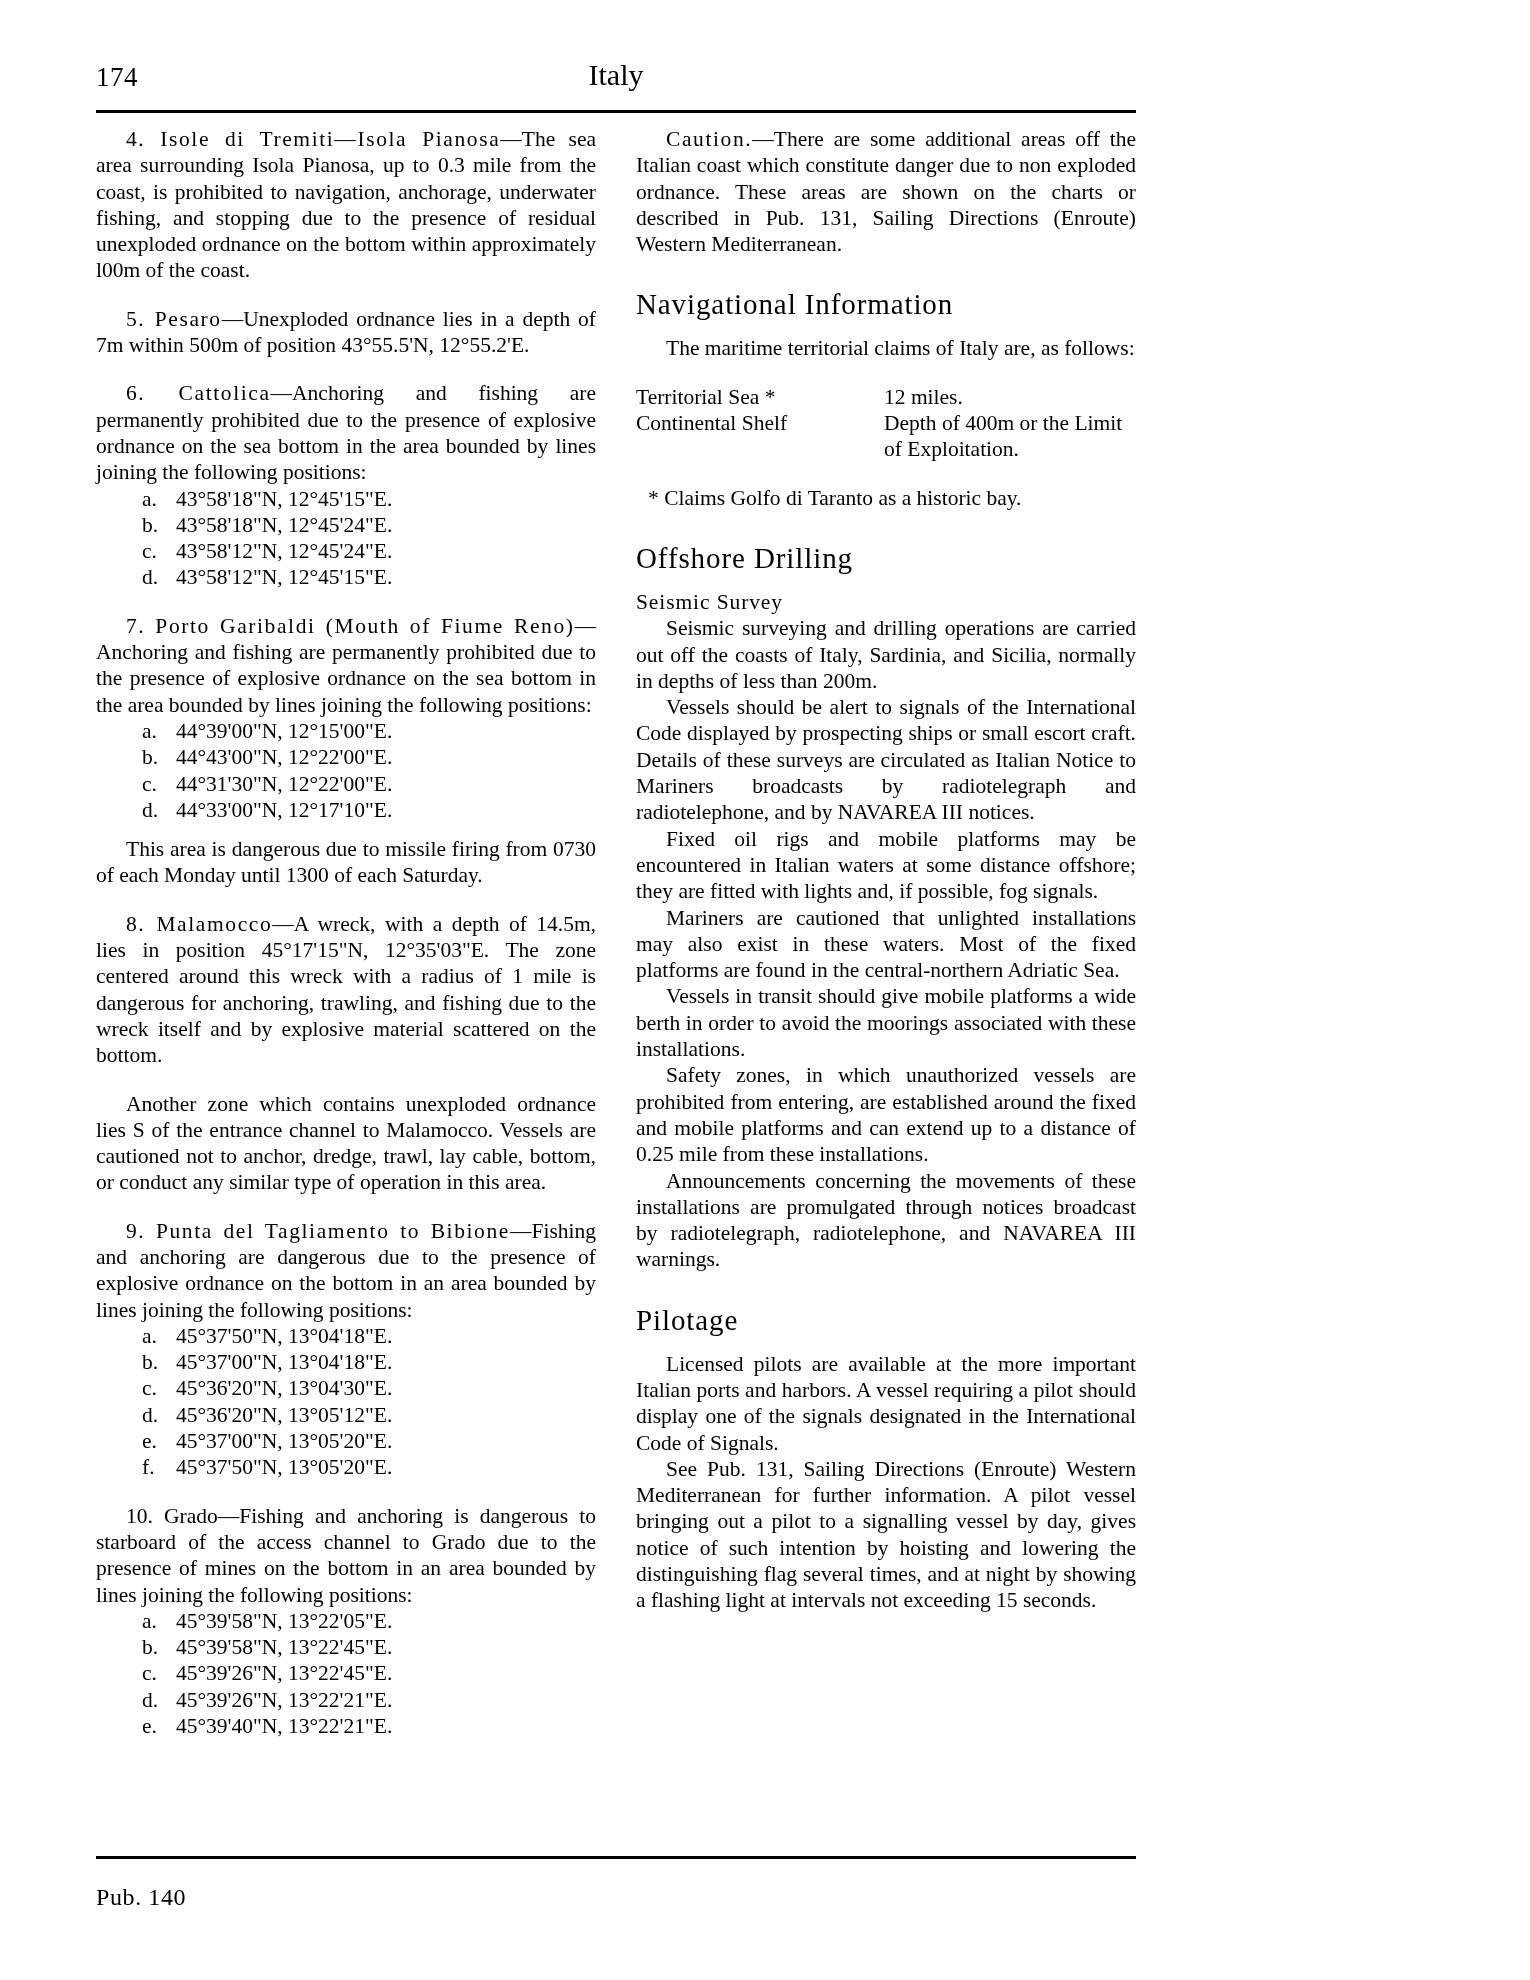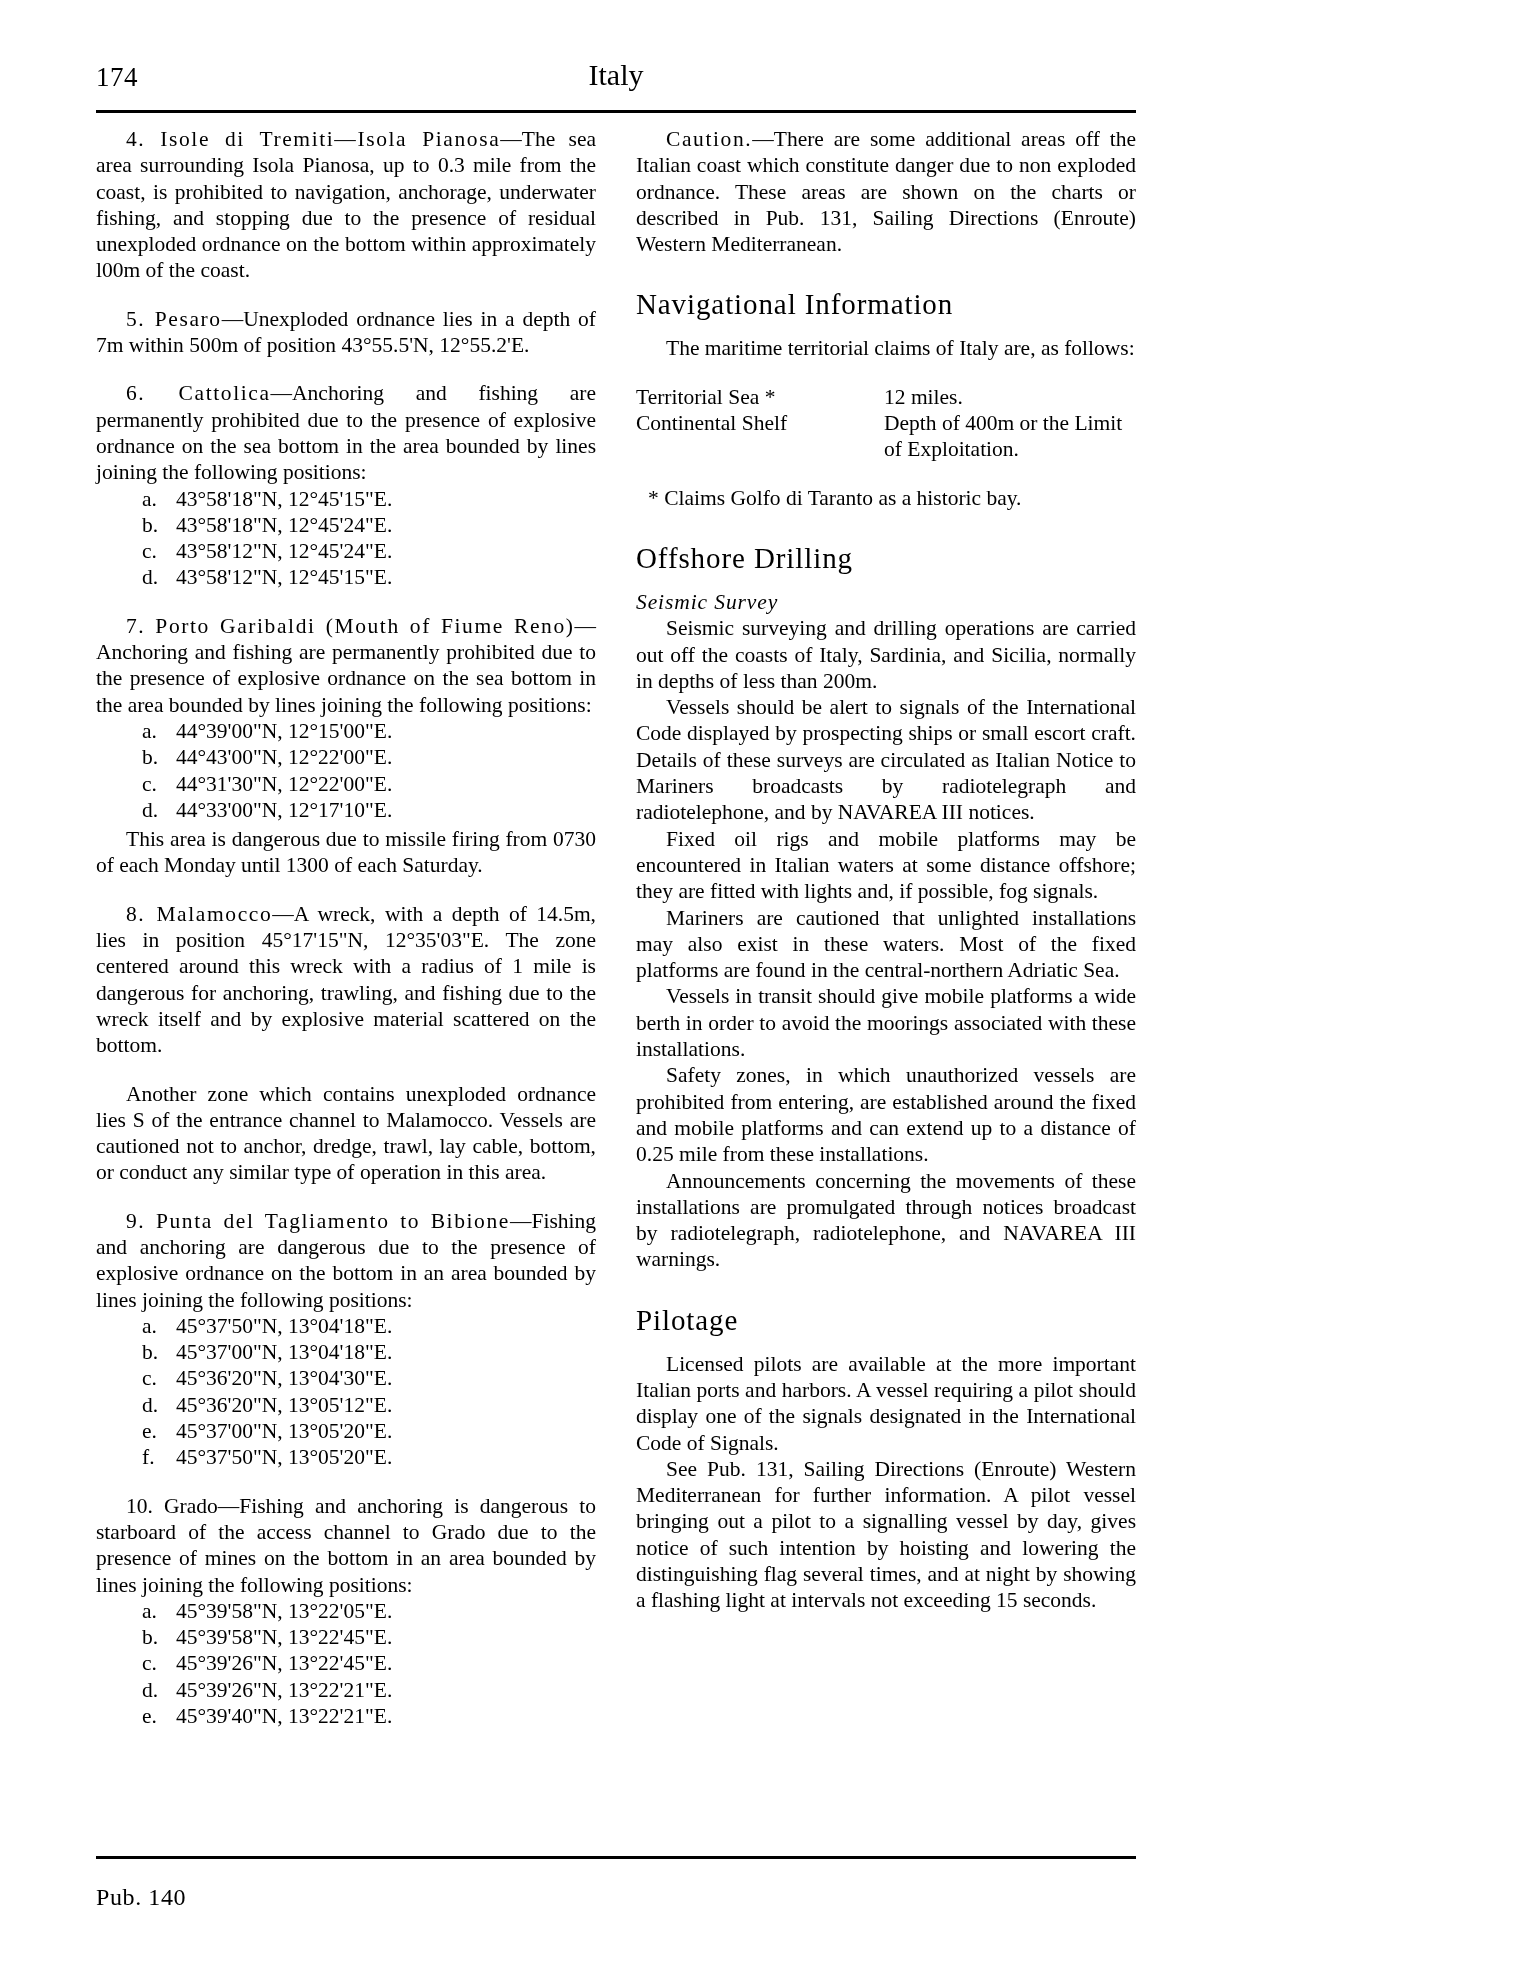--- a/index.html
+++ b/index.html
@@ -39,21 +39,21 @@
 
   p.body {
     margin:0 0 0 0;
     font-size:21.5px;
     line-height:26.3px;
     text-align:justify;
     text-indent:30px;
     hyphens:auto;
   }
   p.body.gap { margin-top:22px; }
-  p.body.tight { margin-top:3px; }
+  p.body.tight { margin-top:13px; }
 
   .lead { letter-spacing:1.6px; }
   .leadnum { letter-spacing:0; }
 
   
   ul.coords { list-style:none; margin:0; padding:0; }
   ul.coords li {
     font-size:21.5px; line-height:26.3px;
     padding-left:46px; position:relative; white-space:nowrap;
   }
@@ -69,21 +69,20 @@
     line-height:34px;
     margin:30px 0 14px 0;
     letter-spacing:0.9px;
   }
   h3.sub {
     font-weight:normal;
     font-size:21.5px;
     line-height:26.3px;
     margin:0 0 0 0;
     letter-spacing:0.9px;
-    font-style:italic;
   }
 
   
   .claims { margin-top:22px; width:100%; }
   .claims-row { display:flex; margin-bottom:0; }
   .claims-row:last-child { margin-bottom:0; }
   .claims-term { width:248px; font-size:21.5px; line-height:26.3px; }
   .claims-val  { flex:1; font-size:21.5px; line-height:26.3px; }
   .footnote {
     margin-top:22px; font-size:21.5px; line-height:26.3px; text-indent:12px;

